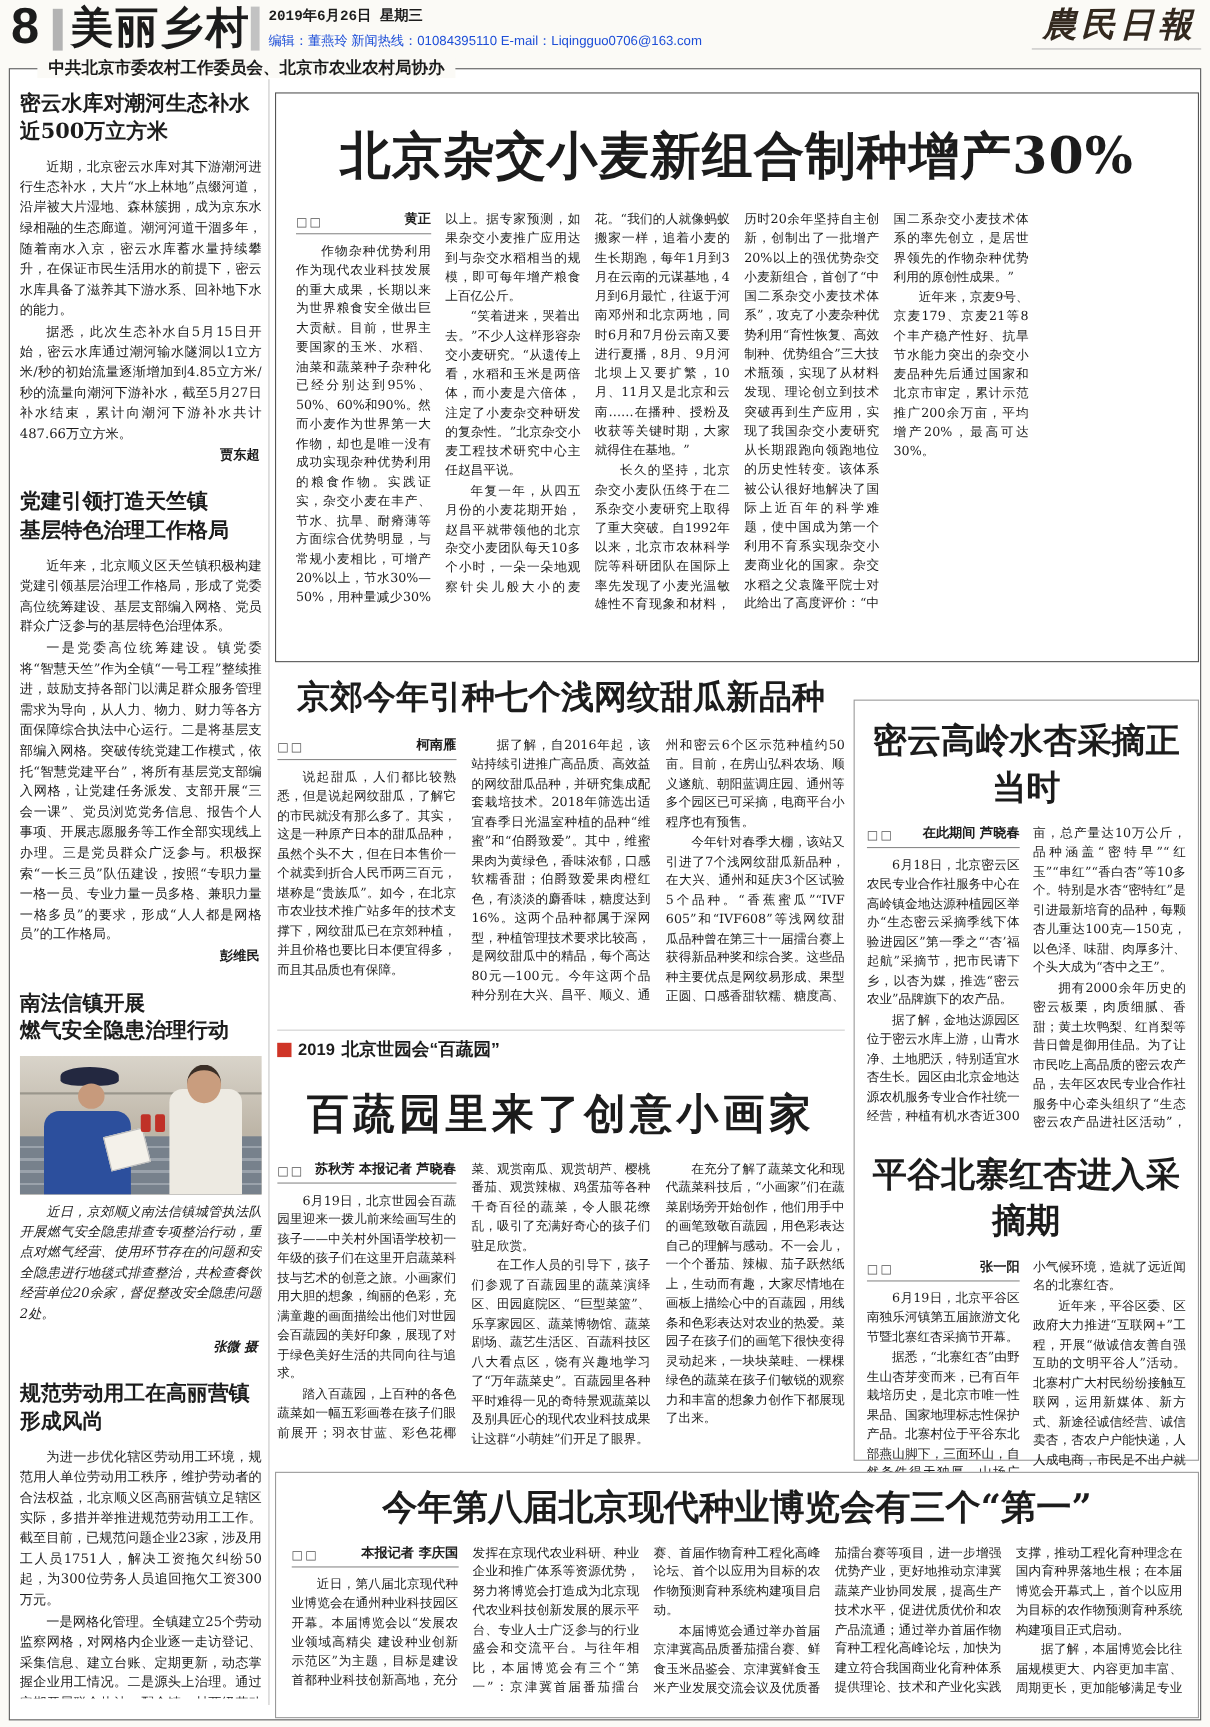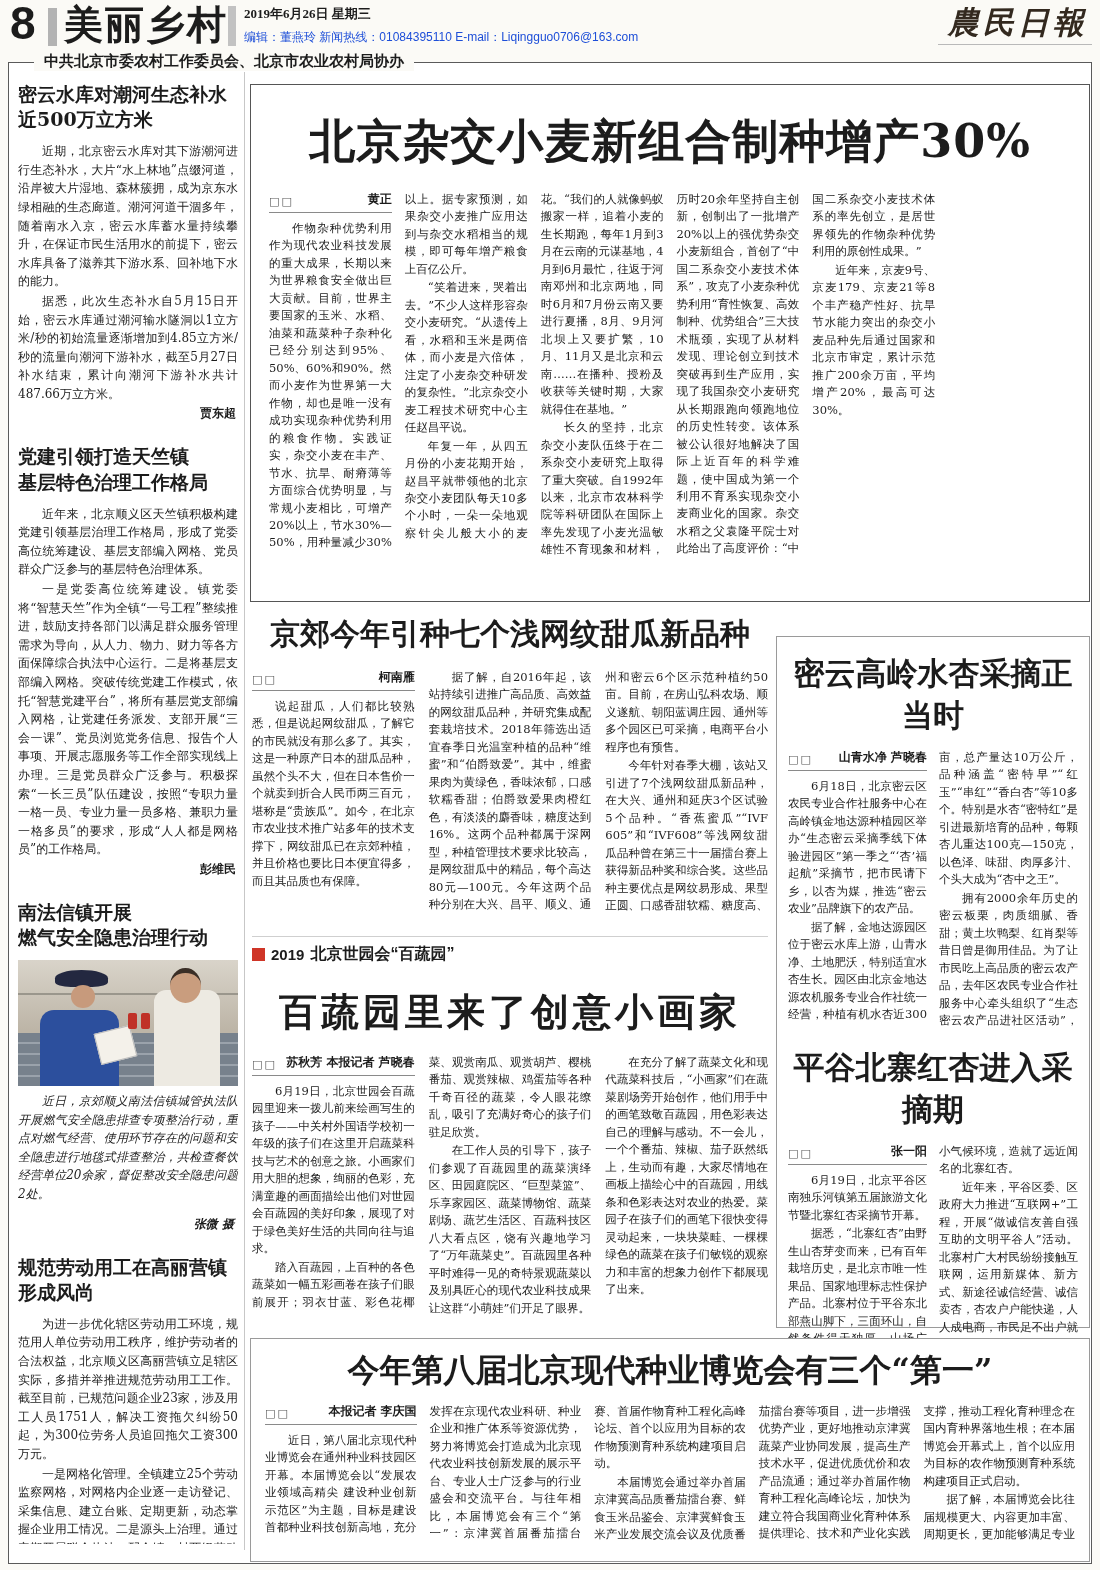--- a/index.html
+++ b/index.html
@@ -8,21 +8,21 @@
     background:#fbfaf6;color:#1c1c1c;
     font-family:"DejaVu Serif","Liberation Serif",serif;
     overflow:hidden;
   }
   .abs{position:absolute;}
   
   .pagenum{left:10px;top:-4px;font-size:46px;font-weight:900;font-family:"Liberation Sans",sans-serif;}
   .mast-bar1{left:48px;top:8px;width:9px;height:38px;background:#b3b3b3;}
   .section-name{left:64px;top:-2px;font-size:39px;font-weight:900;font-family:"Liberation Sans",sans-serif;letter-spacing:2px;}
   .mast-bar2{left:228px;top:6px;width:8px;height:40px;background:#c2c2c2;}
-  .dateline{left:244px;top:5px;font-size:13px;font-weight:bold;font-family:Liberation Serif, serif;}
+  .dateline{left:244px;top:5px;font-size:13px;font-weight:bold;font-family:Liberation Mono, monospace;}
   .editorline{left:244px;top:29px;font-size:12px;font-family:"Liberation Sans",sans-serif;color:#1d4ed8;}
   .papername{right:12px;top:2px;font-size:31px;font-weight:bold;font-style:italic;font-family:"DejaVu Serif",serif;color:#33291f;letter-spacing:4px;}
   .paper-underline{left:938px;top:44px;width:154px;height:1px;background:#b9b9b9;}
   
   .frame{left:8px;top:62px;width:1082px;height:1500px;border:1px solid #5a5a5a;background:#fff;}
   .coorg{left:34px;top:52px;background:#fbfaf6;padding:0 10px;font-size:15px;font-weight:bold;font-family:Liberation Serif, serif;z-index:3;}
   .v-rule{left:244px;top:72px;width:1px;height:1478px;background:#c7c7c7;}
   .h-rule-mid{left:252px;top:936px;width:516px;height:1px;background:#cfcfcf;}
   
   .para{font-size:11.5px;line-height:1.52;text-align:justify;text-indent:2em;margin:0 0 1px 0;}
@@ -204,21 +204,21 @@
         </div>
     </div>
   </section>
 
   <section class="abs right-box">
     <article class="r-art">
       <h1 class="r-headline">密云高岭水杏采摘正当时</h1>
       <div class="r-body-a">
         <div class="byline">
           <span class="marker">□□</span>
-          <span class="b-author">山青水净 芦晓春</span>
+          <span class="b-author">在此期间 芦晓春</span>
         </div>
         <div>
             <p class="para">6月18日，北京密云区农民专业合作社服务中心在高岭镇金地达源种植园区举办“生态密云采摘季线下体验进园区”第一季之“‘杏’福起航”采摘节，把市民请下乡，以杏为媒，推选“密云农业”品牌旗下的农产品。</p>
             <p class="para">据了解，金地达源园区位于密云水库上游，山青水净、土地肥沃，特别适宜水杏生长。园区由北京金地达源农机服务专业合作社统一经营，种植有机水杏近300亩，总产量达10万公斤，品种涵盖“密特早”“红玉”“串红”“香白杏”等10多个。特别是水杏“密特红”是引进最新培育的品种，每颗杏儿重达100克—150克，以色泽、味甜、肉厚多汁、个头大成为“杏中之王”。</p>
             <p class="para">拥有2000余年历史的密云板栗，肉质细腻、香甜；黄土坎鸭梨、红肖梨等昔日曾是御用佳品。为了让市民吃上高品质的密云农产品，去年区农民专业合作社服务中心牵头组织了“生态密云农产品进社区活动”，不定期组织区内30多家重点合作社，带着各自“拳头产品”进城“串亲戚”，把好东西送到市民家门口。</p>
           </div>
       </div>
     </article>
     <article class="r-art">
       <h1 class="r-headline">平谷北寨红杏进入采摘期</h1>

